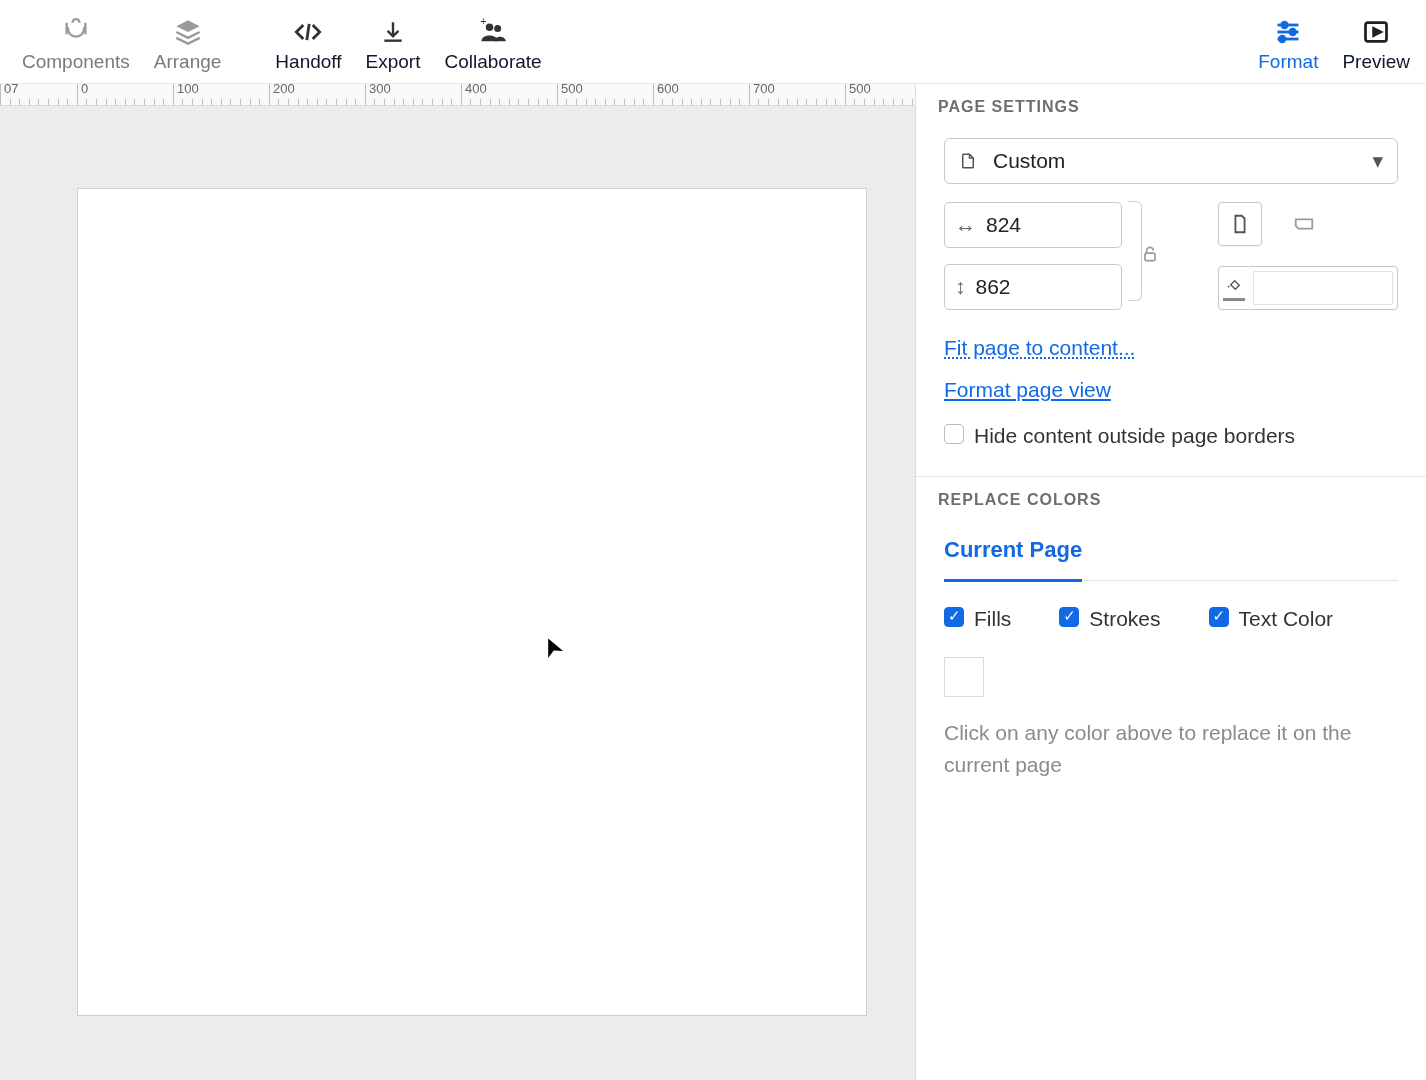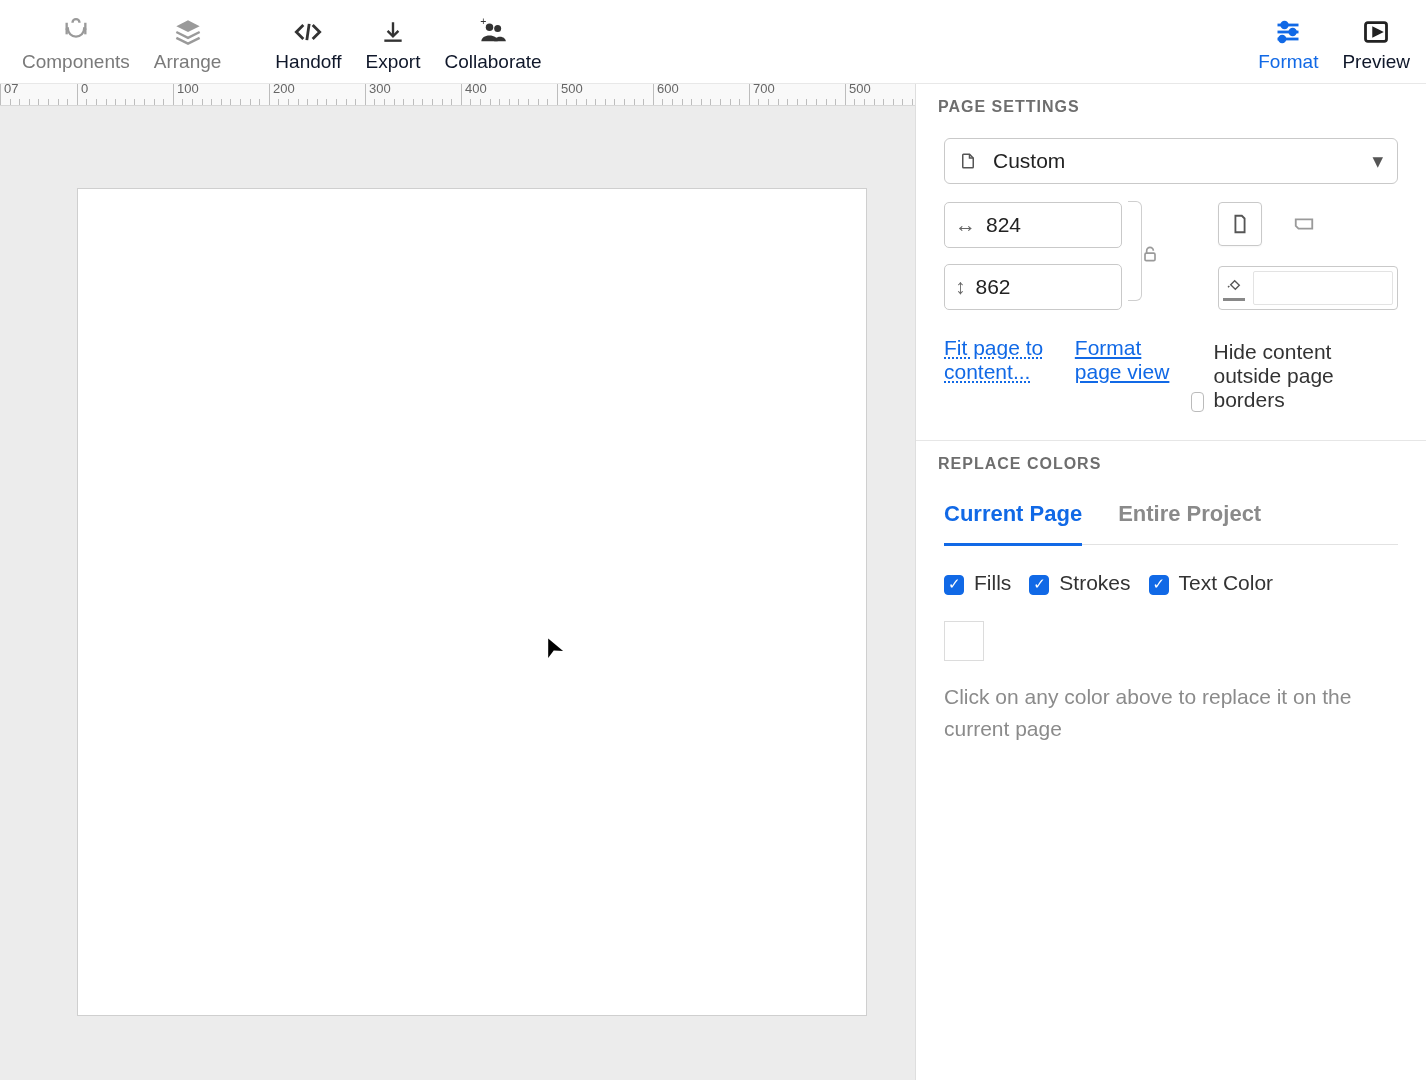--- a/index.html
+++ b/index.html
@@ -62,34 +62,34 @@
   .lock{color:#888;margin-left:4px;position:relative;}
   .lock-bracket{position:absolute;left:-12px;top:-42px;height:100px;width:14px;border-right:1px solid #cfcfcf;border-top:1px solid #cfcfcf;border-bottom:1px solid #cfcfcf;border-left:none;border-radius:0 6px 6px 0;}
   .orient-col{margin-left:auto;display:flex;flex-direction:column;gap:20px;align-items:flex-start;}
   .orient-row{display:flex;gap:20px;}
   .orient-btn{width:44px;height:44px;border:1px solid transparent;display:flex;align-items:center;justify-content:center;color:#888;cursor:pointer;border-radius:4px;}
   .orient-btn.sel{border-color:var(--border);color:#333;box-shadow:0 1px 2px rgba(0,0,0,.04);}
   .color-btn{display:flex;align-items:center;border:1px solid var(--border);border-radius:4px;height:44px;width:180px;padding:4px;cursor:pointer;}
   .color-btn .bucket{margin-right:8px;color:#555;border-bottom:3px solid #888;padding:0 2px 2px 2px;}
   .color-btn .swatch{flex:1;height:100%;background:#fff;border:1px solid #e3e3e3;border-radius:2px;}
   
-  .links{margin-top:26px;display:flex;gap:18px;font-size:21px;}
+  .links{margin-top:26px;display:flex;flex-direction:column;gap:18px;font-size:21px;}
   .links a{color:var(--accent);text-decoration:underline dotted;cursor:pointer;width:fit-content;}
   .links a.solid{text-decoration:underline;}
-  .check-row{display:flex;align-items:flex-end;gap:10px;font-size:21px;color:#333;margin-top:4px;}
+  .check-row{display:flex;align-items:flex-start;gap:10px;font-size:21px;color:#333;margin-top:4px;}
   .chk{width:20px;height:20px;border:1px solid #bbb;border-radius:4px;background:#fff;display:inline-block;}
   .chk.on{background:var(--accent);border-color:var(--accent);position:relative;}
   .chk.on::after{content:"✓";color:#fff;font-size:15px;position:absolute;left:3px;top:-1px;}
   
   
-  .tabs{display:flex;gap:36px;border-bottom:1px solid #e2e2e2;margin-bottom:26px;align-items:flex-end;}
+  .tabs{display:flex;gap:28px;border-bottom:1px solid #e2e2e2;margin-bottom:26px;align-items:flex-end;}
   .tab{font-size:22px;font-weight:600;color:#8a8a8a;padding:6px 0 16px 0;cursor:pointer;border-bottom:3px solid transparent;margin-bottom:-2px;}
   .tab.active{color:var(--accent);border-bottom-color:var(--accent);}
   
-  .check-inline{display:flex;gap:18px;flex-wrap:wrap;}
+  .check-inline{display:flex;gap:48px;flex-wrap:wrap;}
   .check-inline .check-row{margin:0;font-size:21px;}
   
   .color-swatch-sm{margin-top:26px;width:40px;height:40px;border:1px solid #dcdcdc;background:#fff;cursor:pointer;}
   .helper{margin-top:20px;font-size:21px;color:#8b8b8b;line-height:1.5;max-width:440px;}
 </style>
 </head>
 <body>
 
 <div class="toolbar">
   <div class="toolbar-left">
@@ -362,21 +362,20 @@
           </div>
         </div>
       </div>
     </div>
 
     <div class="section" style="border-bottom:none">
       <div class="section-title">REPLACE COLORS</div>
       <div class="section-body">
         <div class="tabs">
           <div class="tab active">Current Page</div>
-          <div class="tab">Entire Project</div>
         </div>
         <div class="check-inline">
           <div class="check-row">
             <span class="chk on"></span>
             <span>Fills</span>
           </div>
           <div class="check-row">
             <span class="chk on"></span>
             <span>Strokes</span>
           </div>

